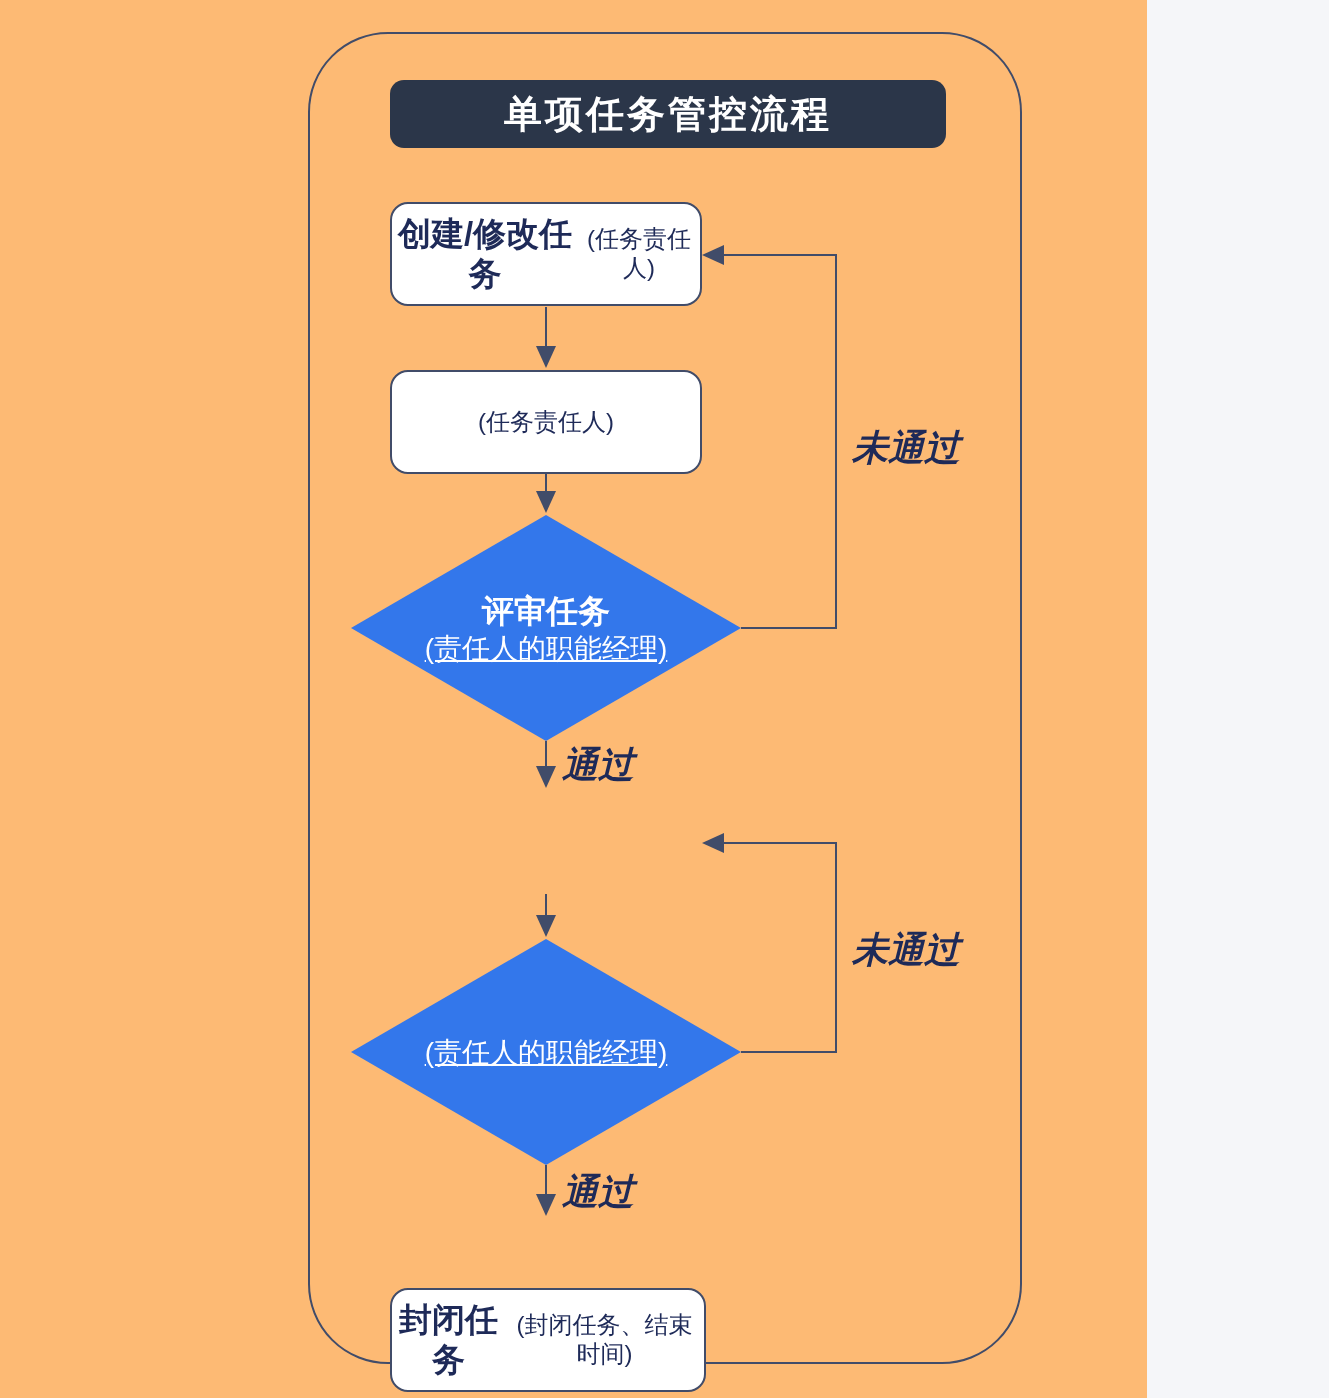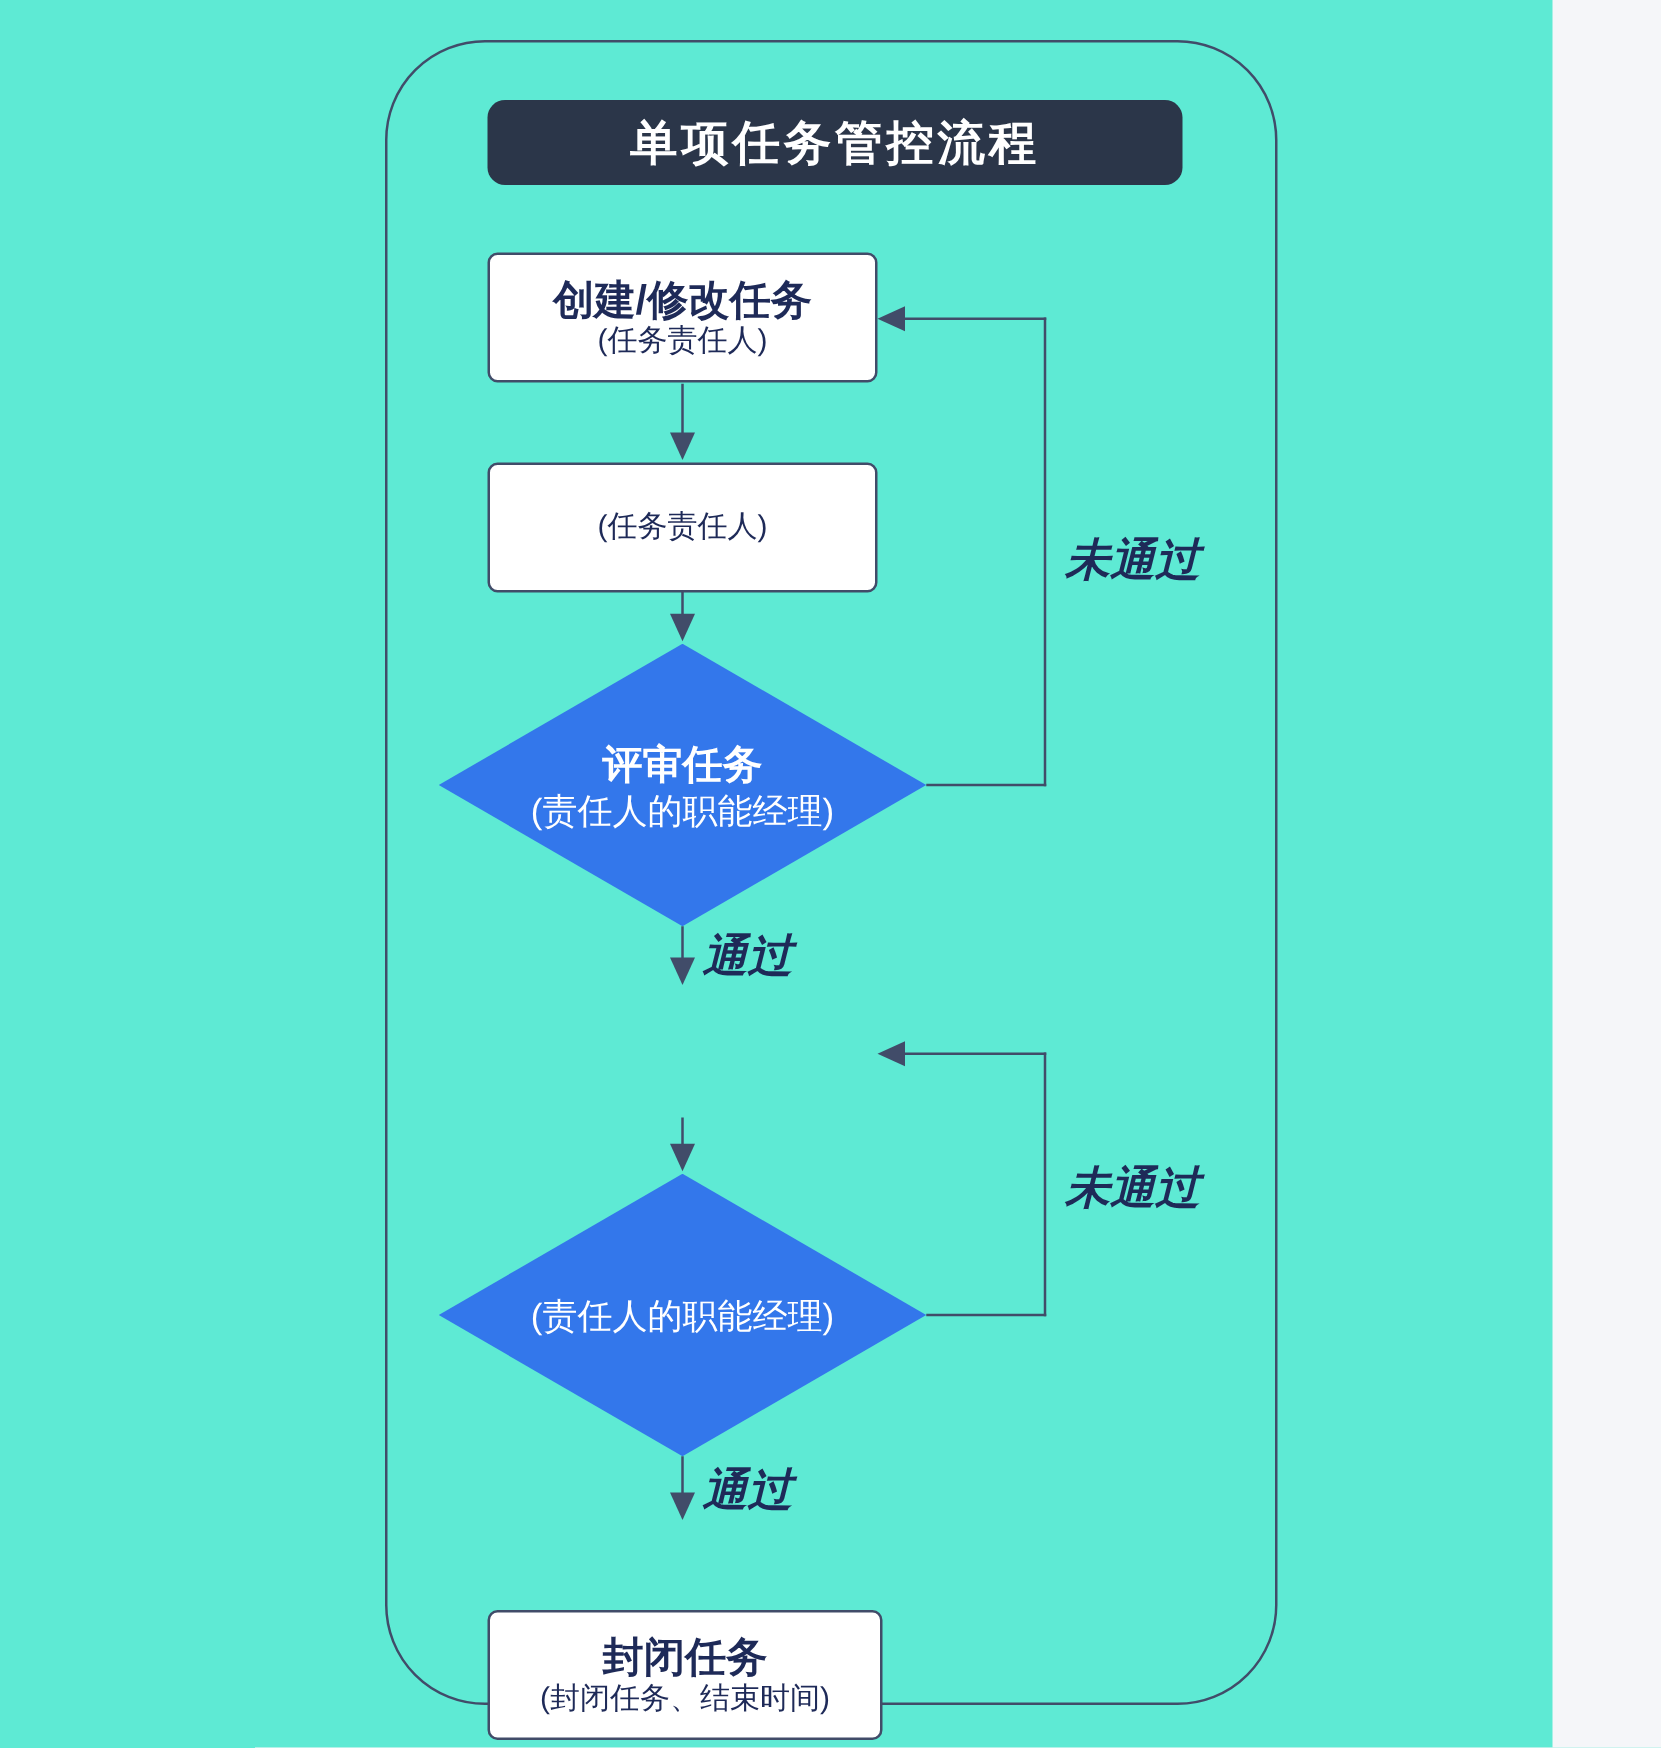--- a/index.html
+++ b/index.html
@@ -3,23 +3,23 @@
 <meta charset="utf-8">
 <style>
   html, body {
     margin: 0;
     padding: 0;
     background: #F5F6F9;
     font-family: "Liberation Sans", sans-serif;
   }
   .canvas {
     position: relative;
-    width: 1242px;
+    width: 1147px;
     height: 1398px;
-    background: #5eead4;
+    background: #fdba74;
     overflow: hidden;
   }
   .outer-container {
     position: absolute;
     left: 308px;
     top: 32px;
     width: 710px;
     height: 1328px;
     border: 2px solid #414C69;
     border-radius: 80px;
@@ -41,23 +41,23 @@
     font-weight: bold;
     letter-spacing: 3px;
   }
   .process-box {
     position: absolute;
     left: 390px;
     width: 312px;
     height: 104px;
     background: #FFFFFF;
     border: 2px solid #414C69;
-    border-radius: 8px;
+    border-radius: 18px;
     display: flex;
-    flex-direction: column;
+    flex-direction: row;
     align-items: center;
     justify-content: center;
     text-align: center;
     box-sizing: border-box;
   }
   .process-box .node-title {
     color: #1E2A58;
     font-size: 33px;
     font-weight: bold;
     line-height: 1.2;
@@ -83,20 +83,21 @@
   .decision-diamond .node-title {
     color: #FFFFFF;
     font-size: 32px;
     font-weight: bold;
     line-height: 1.25;
   }
   .decision-diamond .node-subtitle {
     color: #FFFFFF;
     font-size: 28px;
     line-height: 1.25;
+    text-decoration: underline;
   }
   .vline, .hline {
     position: absolute;
     background: #414C69;
   }
   .vline { width: 2px; }
   .hline { height: 2px; }
   .arrowhead-down {
     position: absolute;
     width: 0;

